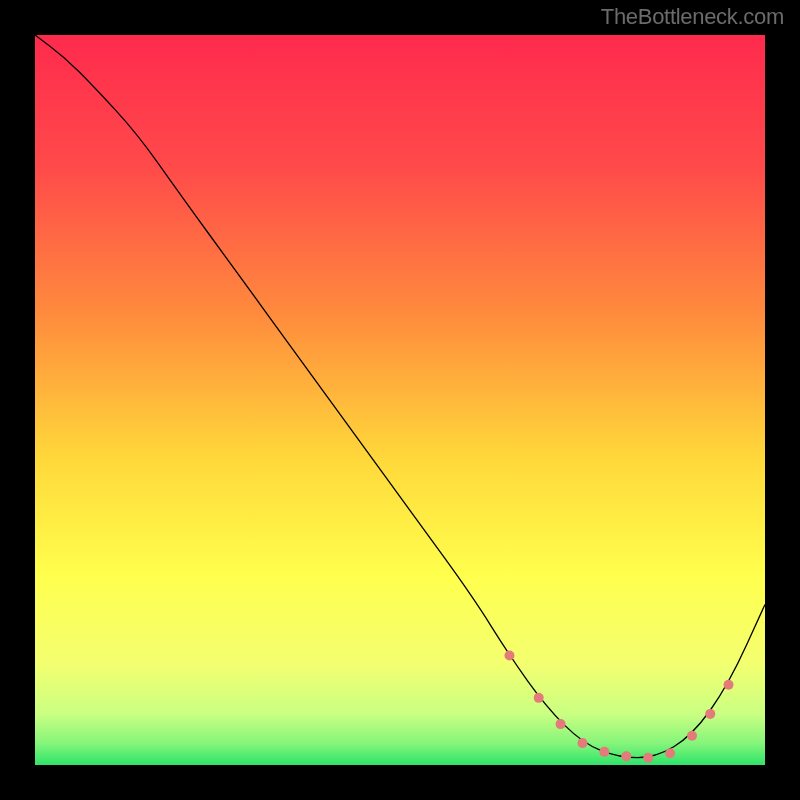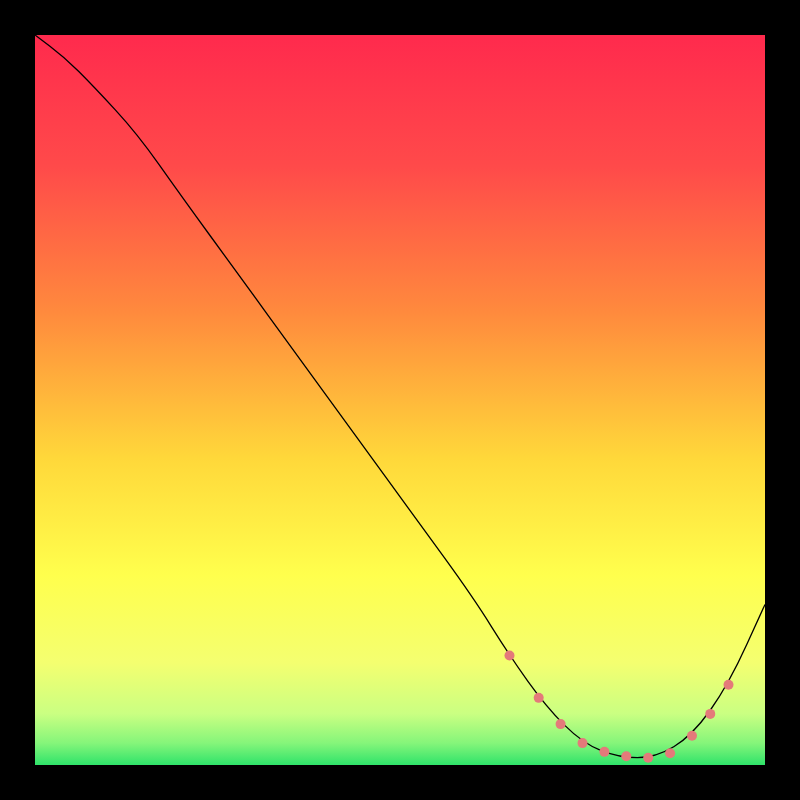--- a/index.html
+++ b/index.html
@@ -37,20 +37,21 @@
   }
   svg {
     display: block;
   }
 </style>
 </head>
 <body>
 
 <div class="outer-frame">
 
+  <div class="attribution">TheBottleneck.com</div>
 
   <div class="plot-area">
     <svg width="730" height="730" viewBox="0 0 730 730" xmlns="http://www.w3.org/2000/svg">
       <defs>
         <linearGradient id="bg-grad" x1="0" y1="0" x2="0" y2="1">
             <stop offset="0%" stop-color="#ff2a4d"></stop>
             <stop offset="18%" stop-color="#ff4a4a"></stop>
             <stop offset="38%" stop-color="#ff8a3d"></stop>
             <stop offset="57.99999999999999%" stop-color="#ffd83a"></stop>
             <stop offset="74%" stop-color="#ffff4d"></stop>

